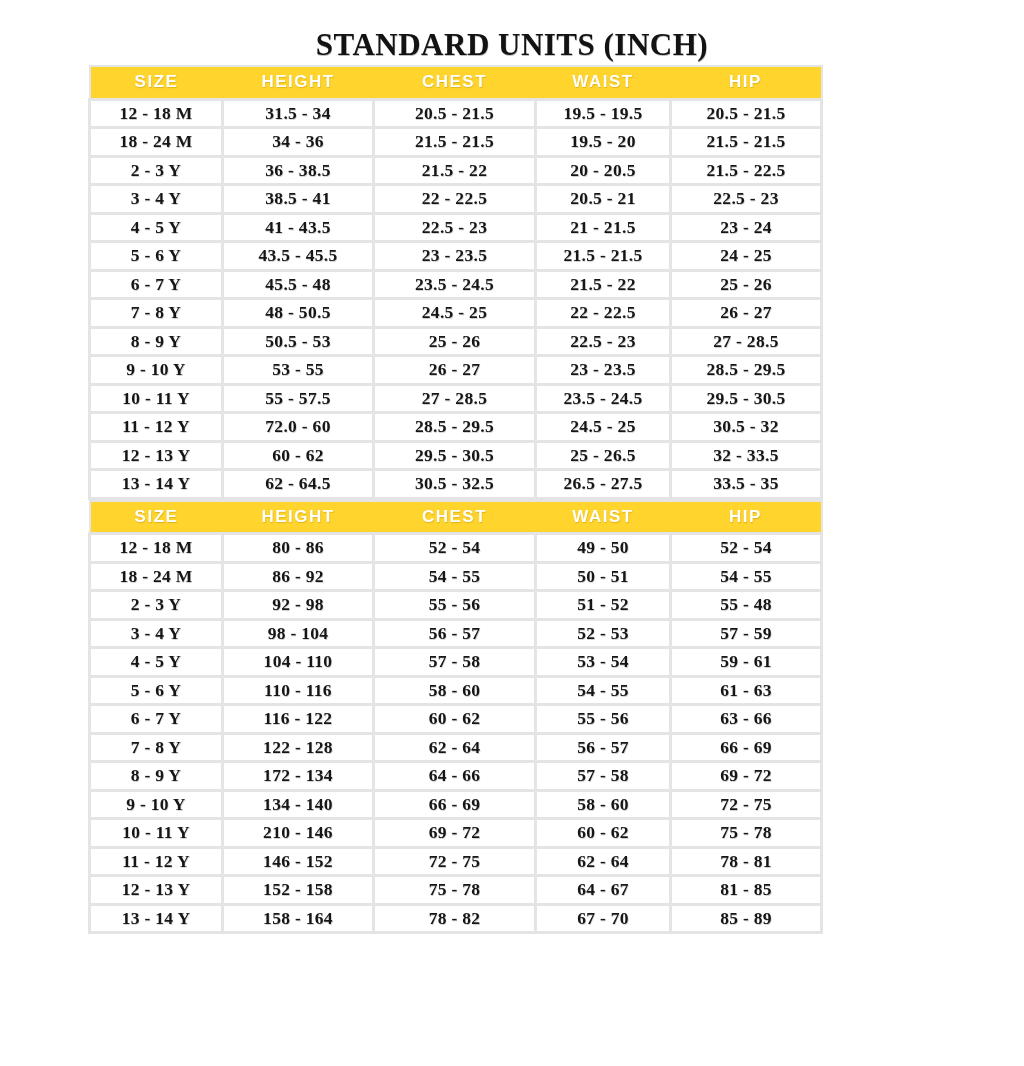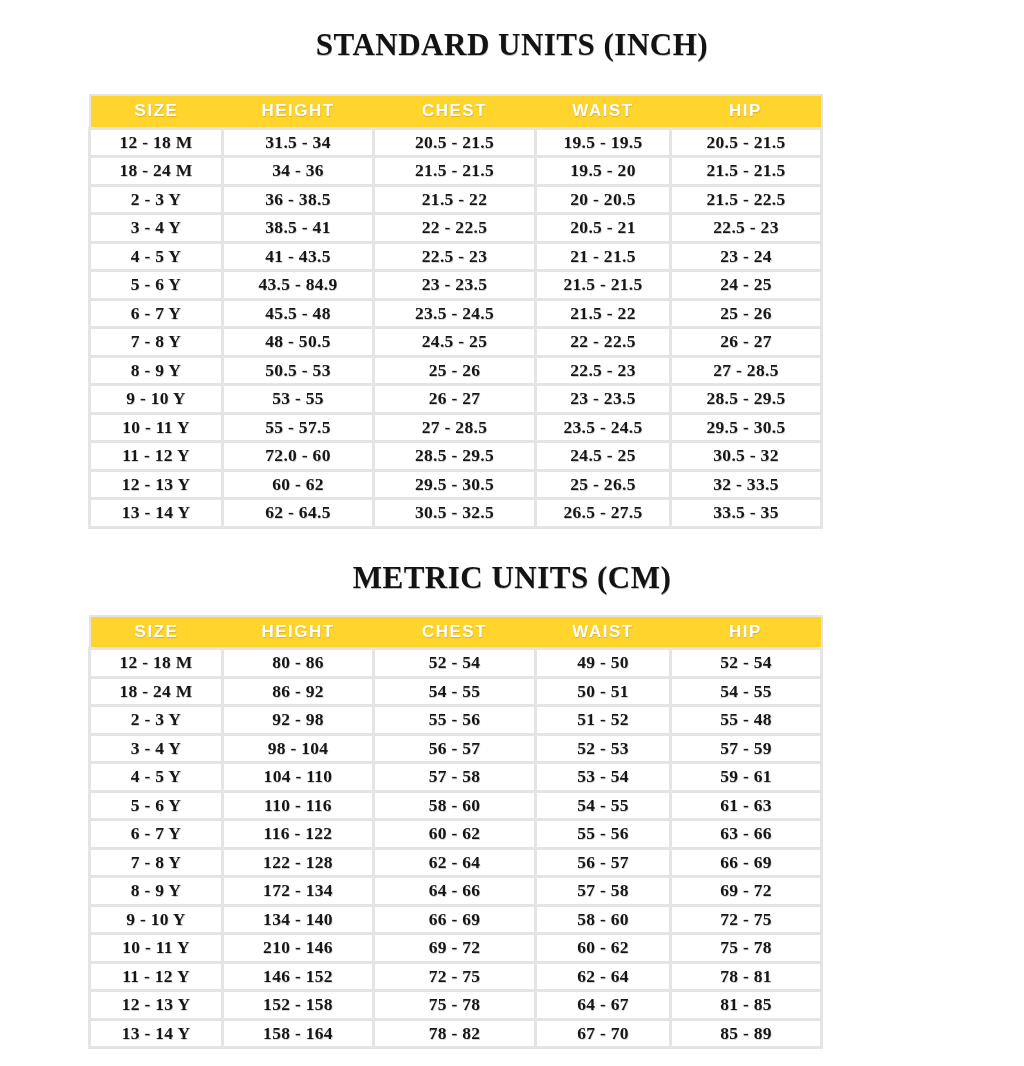--- a/index.html
+++ b/index.html
@@ -21,21 +21,21 @@
     text-align: center;
     font-family: "Liberation Serif", serif;
     font-weight: 700;
     font-size: 31px;
     letter-spacing: 0.5px;
     color: #131313;
     height: 40px;
     line-height: 40px;
     text-shadow: 0.5px 0.5px 0 rgba(0,0,0,0.25);
   }
-  .title-standard { margin-bottom: 29px; }
+  .title-standard { }
   .title-metric   { margin-top: 29px; margin-bottom: 17px; }
 
   table.size-chart {
     border-collapse: collapse;
     table-layout: fixed;
     width: 730px;
     margin-left: 88px;
     border: 2px solid #e4e4e4;
   }
   table.size-chart th:nth-child(1), table.size-chart td:nth-child(1) { width: 132px; }
@@ -125,21 +125,21 @@
           </tr>
           <tr>
             <td>4 - 5 Y</td>
             <td>41 - 43.5</td>
             <td>22.5 - 23</td>
             <td>21 - 21.5</td>
             <td>23 - 24</td>
           </tr>
           <tr>
             <td>5 - 6 Y</td>
-            <td>43.5 - 84.9</td>
+            <td>43.5 - 45.5</td>
             <td>23 - 23.5</td>
             <td>21.5 - 21.5</td>
             <td>24 - 25</td>
           </tr>
           <tr>
             <td>6 - 7 Y</td>
             <td>45.5 - 48</td>
             <td>23.5 - 24.5</td>
             <td>21.5 - 22</td>
             <td>25 - 26</td>
@@ -191,21 +191,20 @@
             <td>62 - 64.5</td>
             <td>30.5 - 32.5</td>
             <td>26.5 - 27.5</td>
             <td>33.5 - 35</td>
           </tr>
         </tbody>
     </table>
   </section>
 
   <section>
-    <h2 class="table-title title-metric">METRIC UNITS (CM)</h2>
     <table class="size-chart">
       <thead>
         <tr>
             <th>SIZE</th>
             <th>HEIGHT</th>
             <th>CHEST</th>
             <th>WAIST</th>
             <th>HIP</th>
           </tr>
       </thead>

